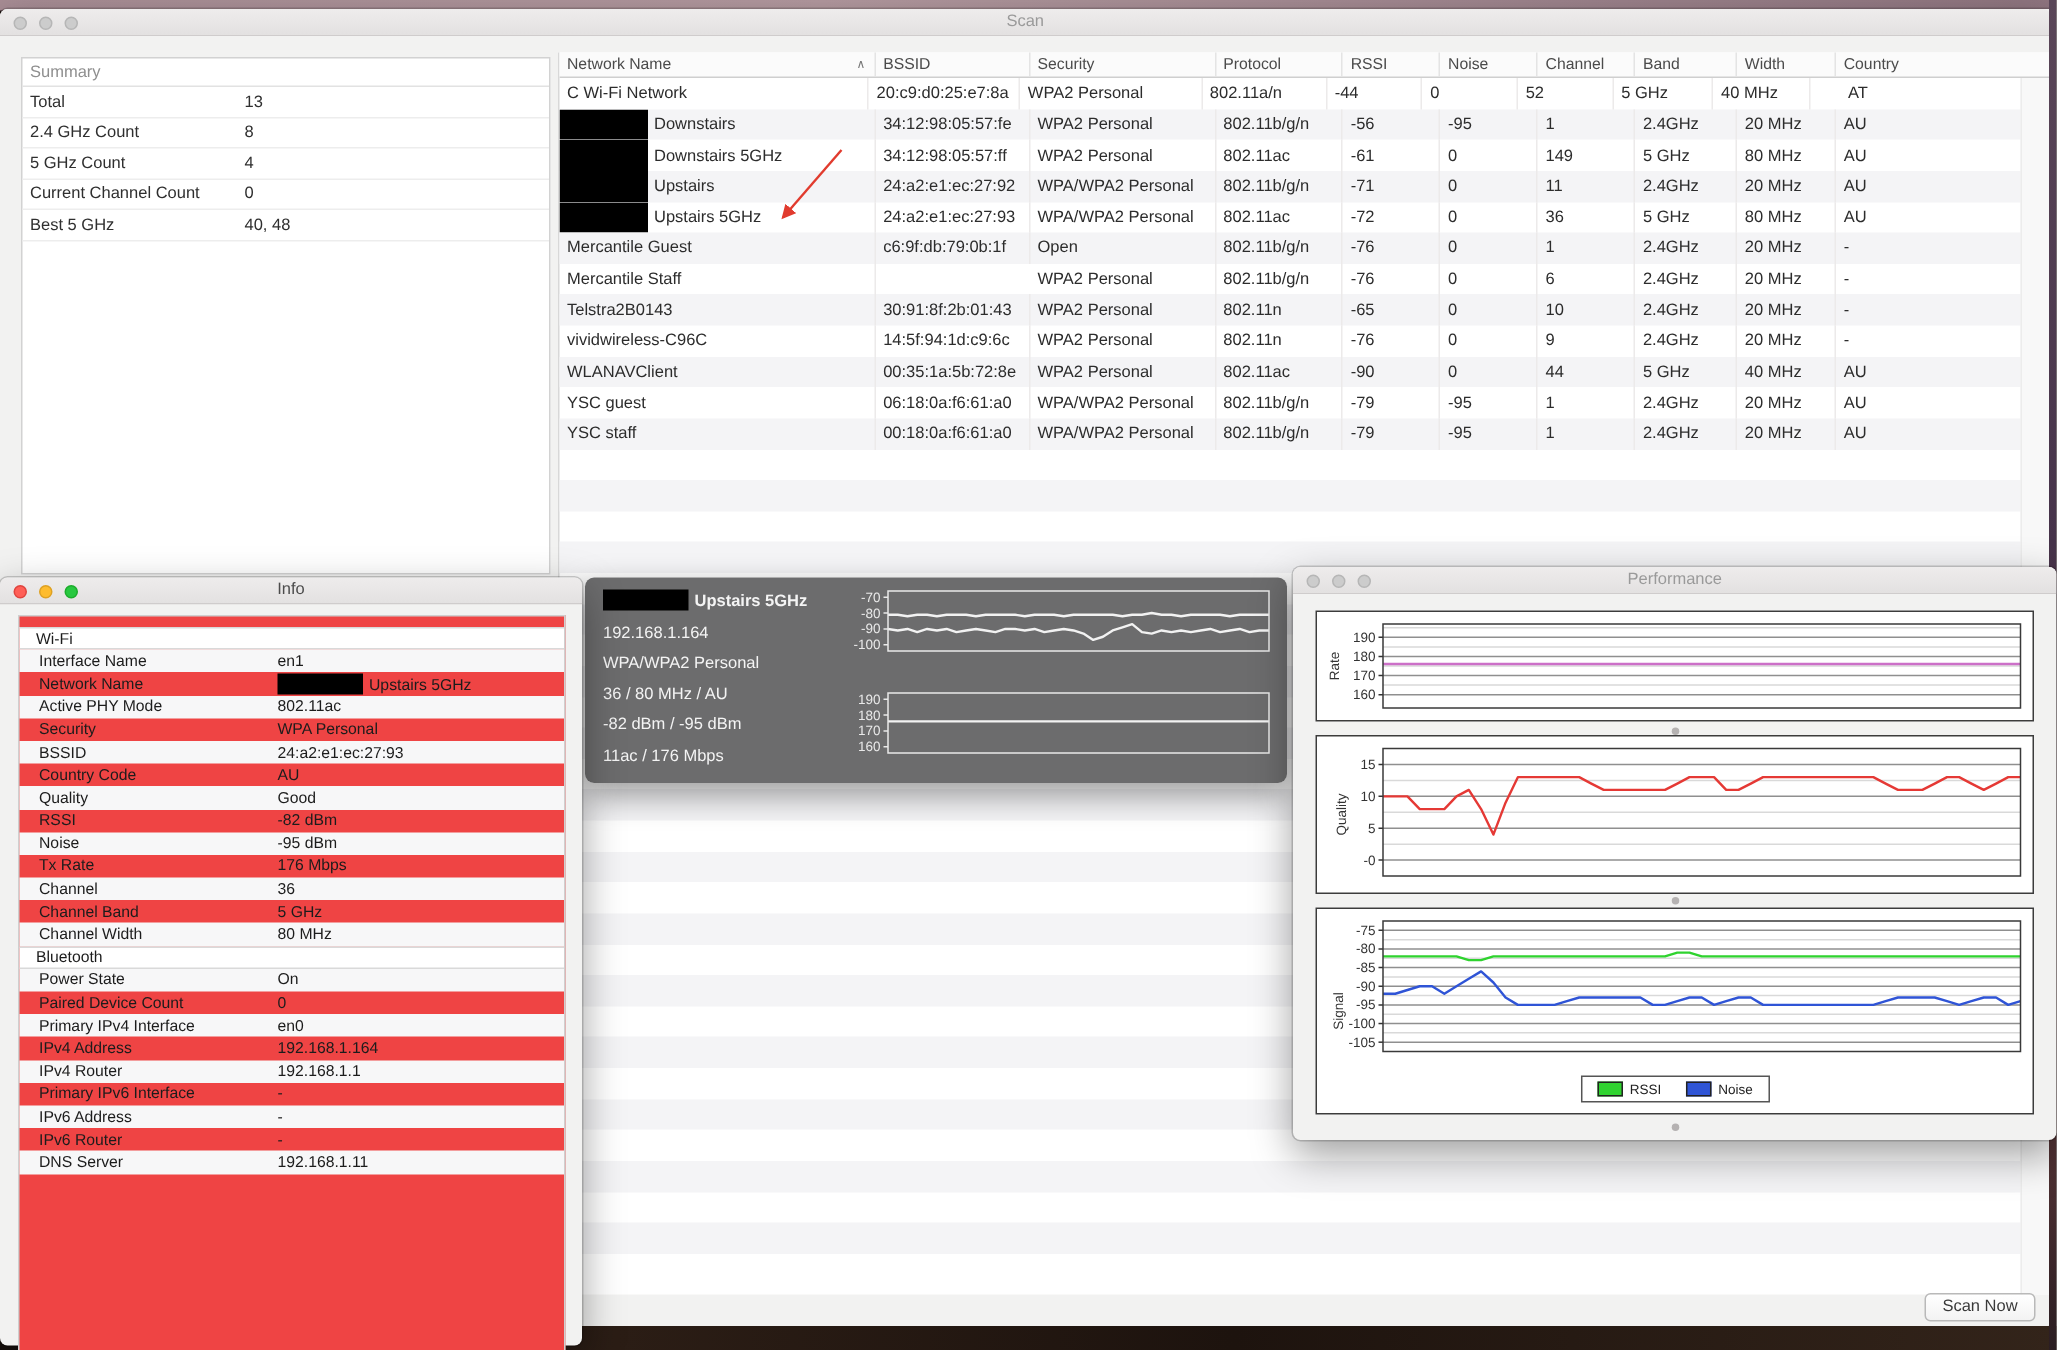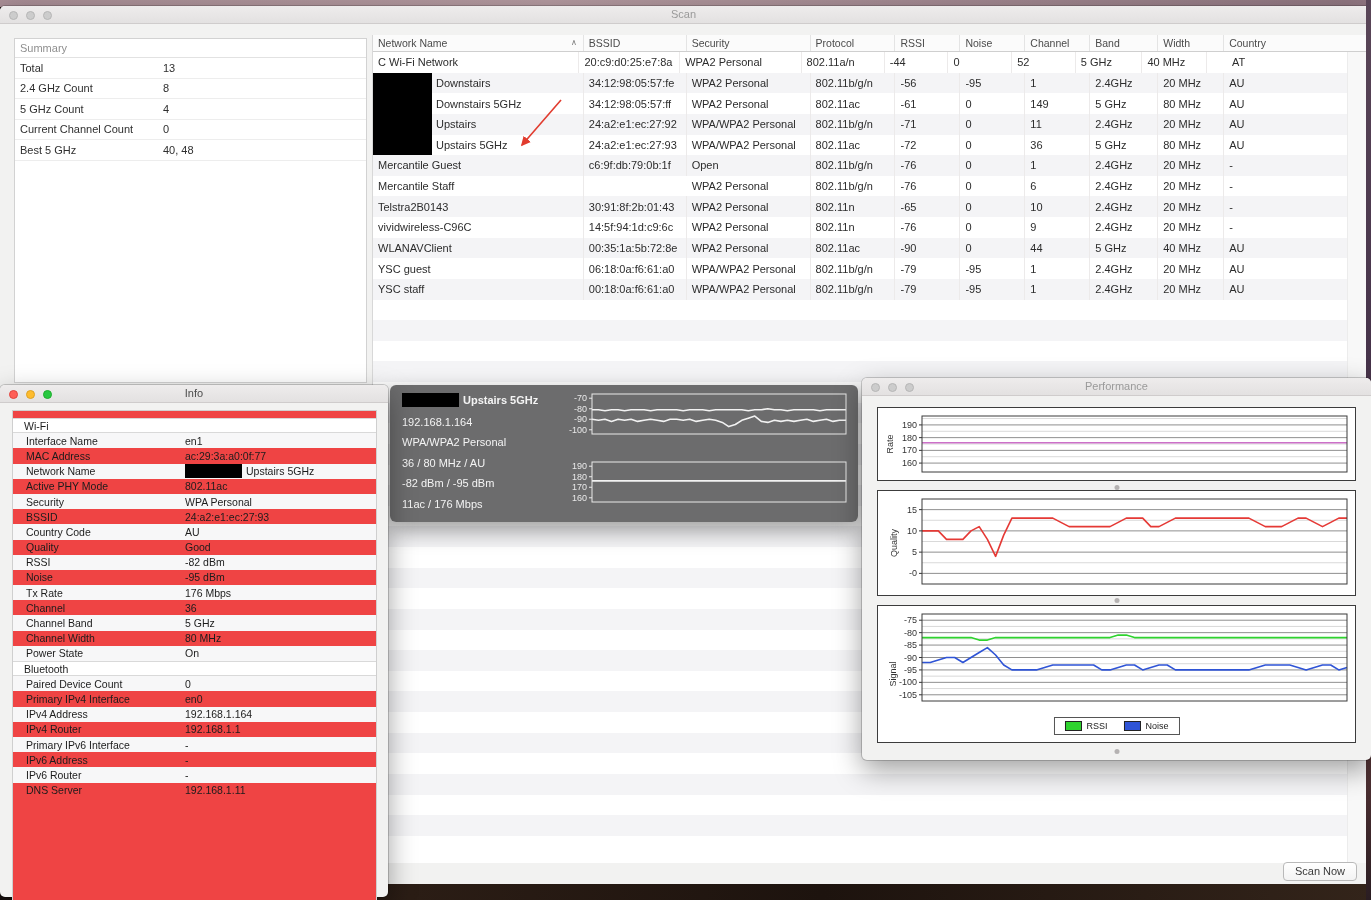--- a/index.html
+++ b/index.html
@@ -364,24 +364,20 @@
   </div>
   <div id="info-panel">
       <div class="info-row section">
         <span class="lbl">Wi-Fi</span>
       </div>
       <div class="info-row">
         <span class="lbl">Interface Name</span>
         <span class="val">en1</span>
       </div>
       <div class="info-row">
-        <span class="lbl">MAC Address</span>
-        <span class="val">ac:29:3a:a0:0f:77</span>
-      </div>
-      <div class="info-row">
         <span class="lbl">Network Name</span>
         <span class="val"><span class="inline-redact"></span>Upstairs 5GHz</span>
       </div>
       <div class="info-row">
         <span class="lbl">Active PHY Mode</span>
         <span class="val">802.11ac</span>
       </div>
       <div class="info-row">
         <span class="lbl">Security</span>
         <span class="val">WPA Personal</span>
@@ -415,26 +411,26 @@
         <span class="val">36</span>
       </div>
       <div class="info-row">
         <span class="lbl">Channel Band</span>
         <span class="val">5 GHz</span>
       </div>
       <div class="info-row">
         <span class="lbl">Channel Width</span>
         <span class="val">80 MHz</span>
       </div>
+      <div class="info-row section">
+        <span class="lbl">Bluetooth</span>
+      </div>
       <div class="info-row">
         <span class="lbl">Power State</span>
         <span class="val">On</span>
-      </div>
-      <div class="info-row section">
-        <span class="lbl">Bluetooth</span>
       </div>
       <div class="info-row">
         <span class="lbl">Paired Device Count</span>
         <span class="val">0</span>
       </div>
       <div class="info-row">
         <span class="lbl">Primary IPv4 Interface</span>
         <span class="val">en0</span>
       </div>
       <div class="info-row">

